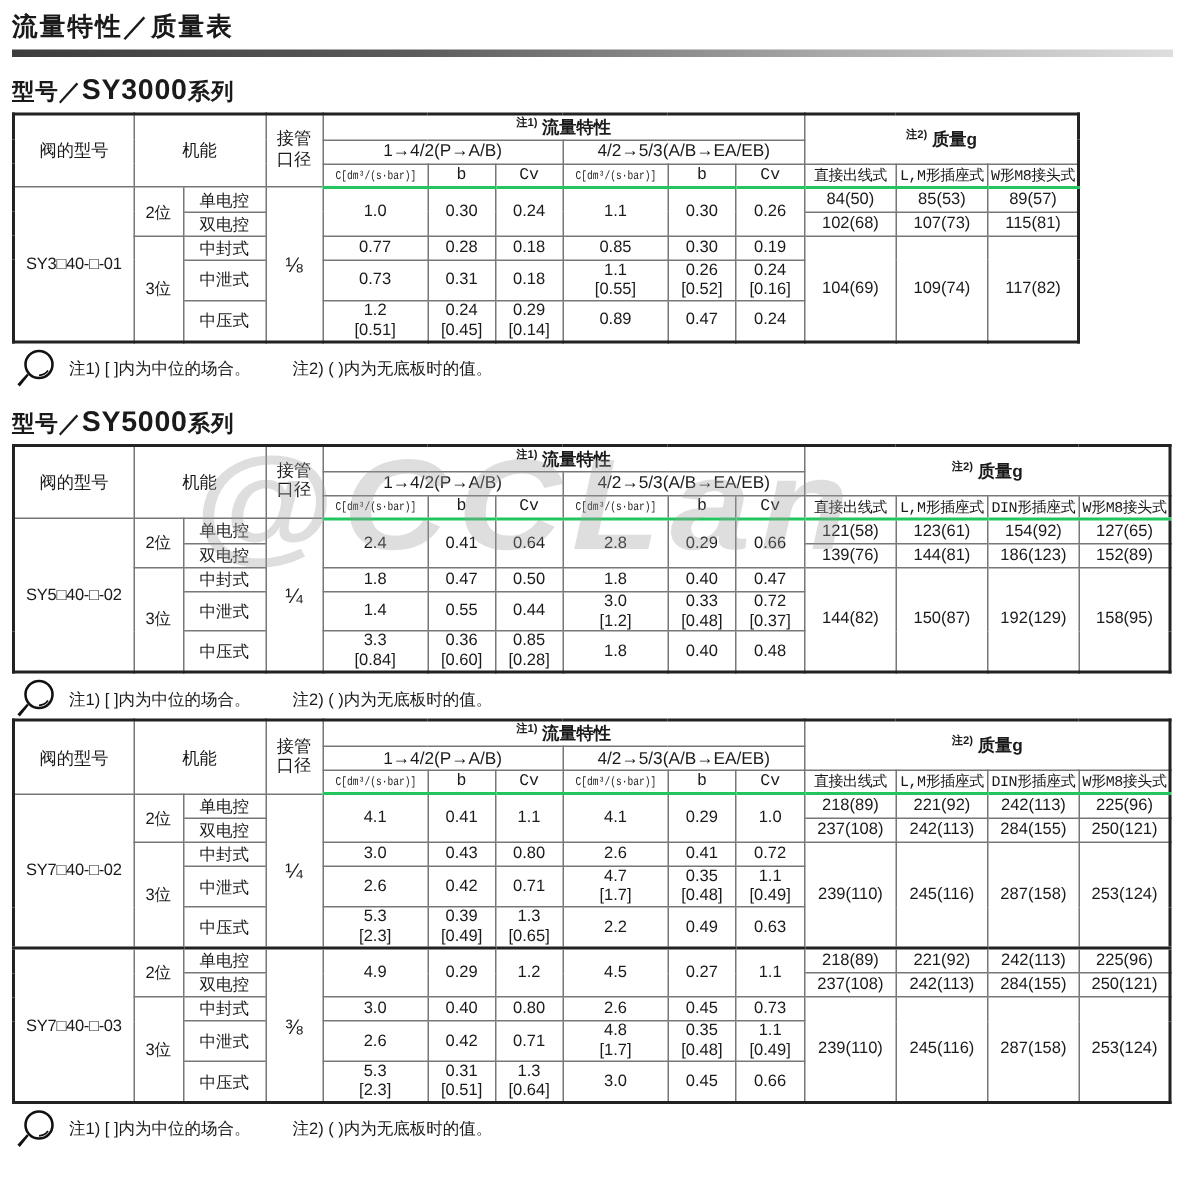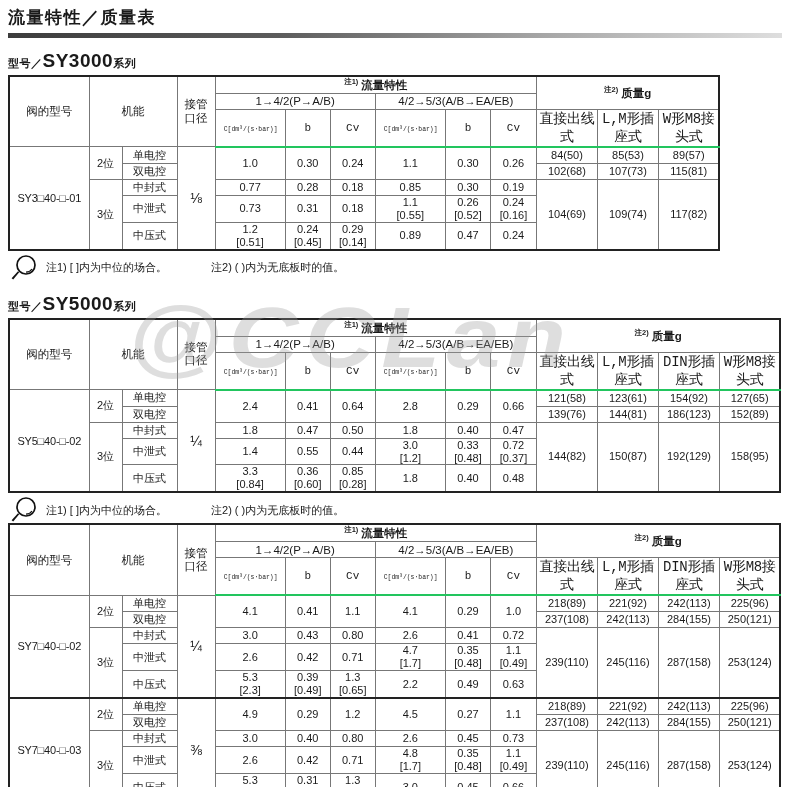--- a/index.html
+++ b/index.html
@@ -6,43 +6,43 @@
   body{
     width:790px;height:787px;background:#fff;position:relative;overflow:hidden;
     font-family:"Liberation Sans","DejaVu Sans",sans-serif;color:#1a1a1a;
     -webkit-font-smoothing:antialiased;
   }
   .page{padding:6px 8px 0 8px;}
   .page-title{font-size:17px;font-weight:bold;letter-spacing:1.5px;font-family:Liberation Mono, monospace;}
   .title-rule{height:5px;margin-top:4px;width:774px;
     background:linear-gradient(to right,#3c3c3c 0%,#5c5c5c 35%,#a8a8a8 70%,#dedede 100%);}
   .section-heading{margin:12px 0 3px 0;font-weight:bold;letter-spacing:0.5px;}
-  .sh-cjk{font-size:11px;text-align:center;}
+  .sh-cjk{font-size:15px;text-align:center;}
   .sh-series{font-size:19px;letter-spacing:0.5px;}
   table.spec-table{border-collapse:collapse;table-layout:fixed;border:2px solid #222;}
   .spec-table th,.spec-table td{border:1px solid #777;text-align:center;vertical-align:middle;
     padding:0 1px;font-weight:normal;background:#fff;}
   .hdr{font-size:11.5px;height:15px;}
   .title-b{font-weight:bold;font-size:11.5px;}
   .note-sup{font-size:7.5px;vertical-align:super;font-weight:bold;margin-right:3px;}
   .port-hdr{white-space:pre-line;line-height:1.15;}
   .sub th{border-bottom:2px solid #22c55e;font-family:Liberation Mono, monospace;}
   .sub-hdr{font-size:11px;height:13px;padding:0;}
   .c-unit{display:inline-block;font-size:8px;transform:scaleX(0.8);white-space:nowrap;}
-  .w-hdr{font-size:14px;font-weight:bold;letter-spacing:-0.3px;}
+  .w-hdr{font-size:10px;font-weight:bold;letter-spacing:-0.3px;}
   .val{font-size:11px;line-height:1.18;white-space:pre-line;height:15px;}
   .model-cell{background:#e1e1e1;font-weight:bold;font-size:11px;letter-spacing:-0.2px;}
   .pos-cell,.func-cell{font-size:11px;}
   .func-cell{padding:0 3px;}
   .port-cell{font-size:14px;}
   .block-first td{border-top:2px solid #222;}
   .note-line{display:flex;align-items:center;margin:4px 0 0 2px;height:26px;}
   .mag-wrap{width:30px;height:28px;flex:0 0 30px;}
   .note-text{font-size:11px;margin-left:6px;}
-  .n2{margin-left:44px;}
+  .n2{margin-left:28px;}
   .watermark{position:absolute;left:128px;top:288px;z-index:6;pointer-events:none;
     font-size:86px;font-weight:bold;font-style:italic;letter-spacing:6px;
     color:#9d9d9d;opacity:0.33;transform:scaleX(1.12);transform-origin:left center;}
 </style>
 </head>
 <body>
 
 <div class="page">
   <div class="page-title">流量特性／质量表</div>
   <div class="title-rule"></div>

